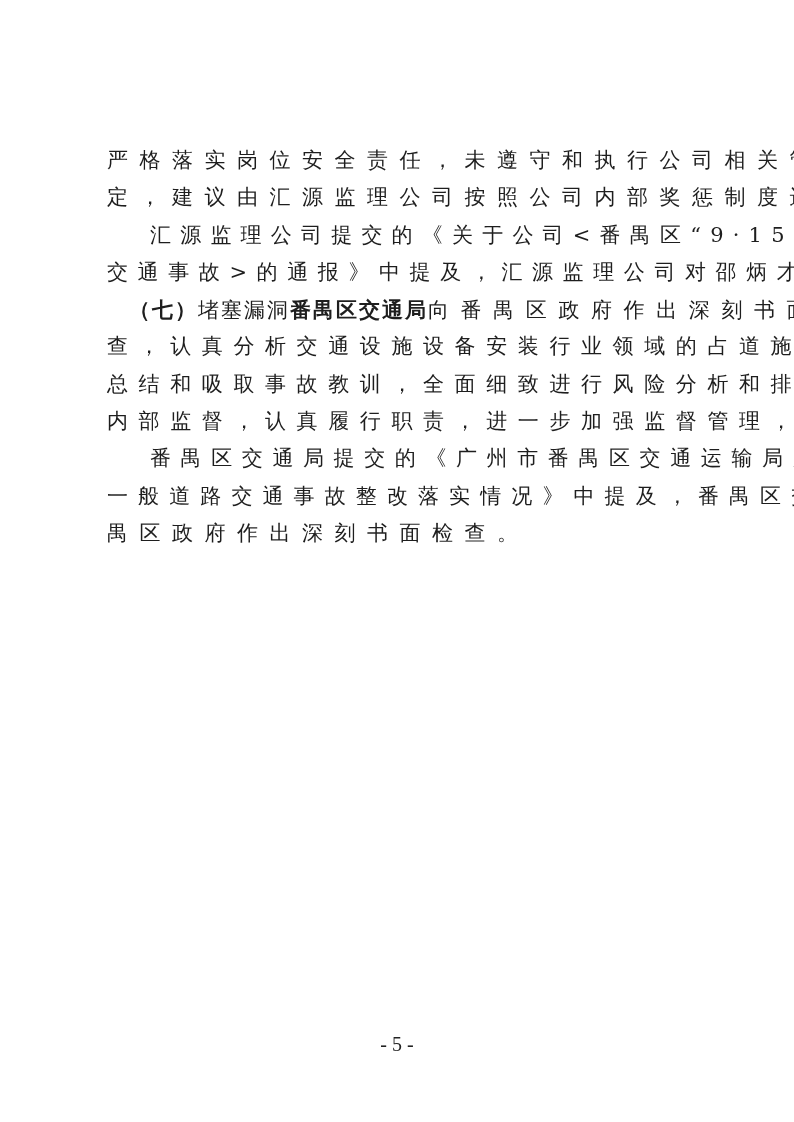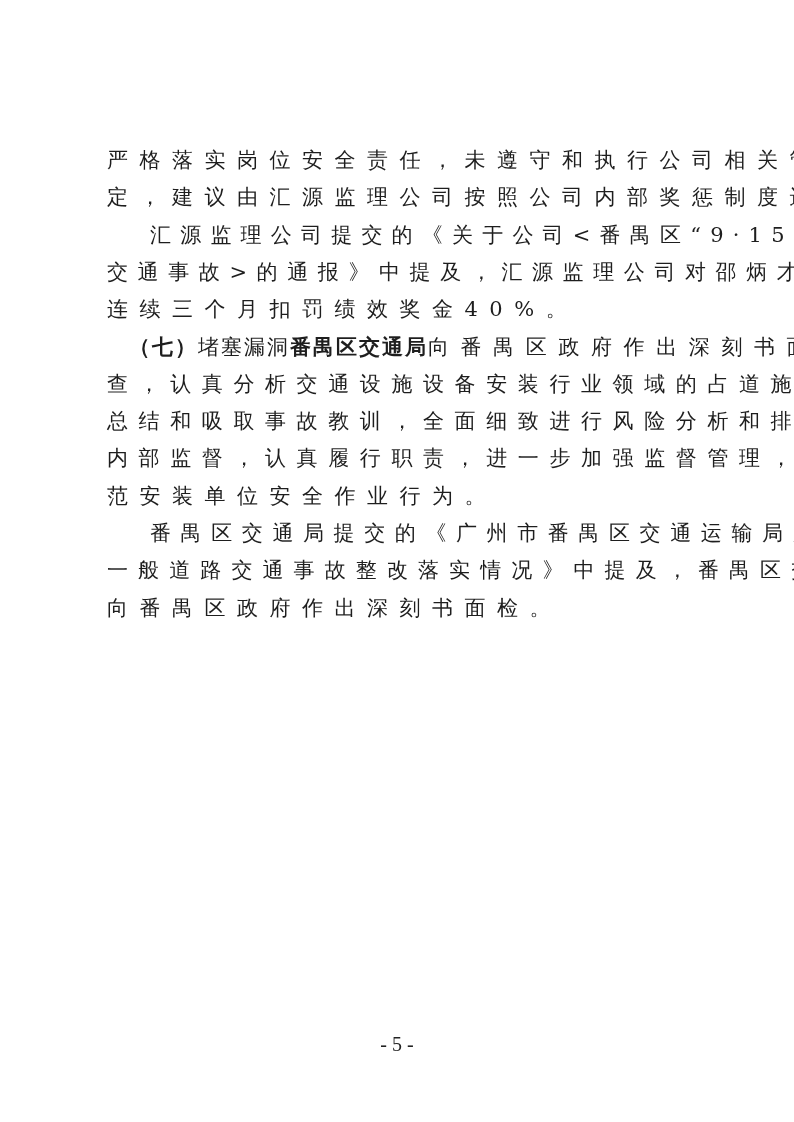--- a/index.html
+++ b/index.html
@@ -65,35 +65,33 @@
   <div class="body-text">
 
     <div class="para">
       <span class="line" style="letter-spacing:11.5px">严格落实岗位安全责任，未遵守和执行公司相关管理制度和规</span>
       <span class="line" style="letter-spacing:11.5px">定，建议由汇源监理公司按照公司内部奖惩制度进行处理。</span>
     </div>
 
     <div class="para">
       <span class="line" style="padding-left:43px;letter-spacing:9.2px">汇源监理公司提交的《关于公司&lt;番禺区“9·15”一般道路</span>
       <span class="line" style="letter-spacing:9.6px">交通事故&gt;的通报》中提及，汇源监理公司对邵炳才进行了处罚：</span>
-      <span class="line" style="letter-spacing:11.5px">连续三个月扣罚绩效奖金40%。</span>
     </div>
 
     <div class="para">
       <span class="line" style="padding-left:22px;letter-spacing:9.6px">
         <span class="bold" style="letter-spacing:2px">（七）</span><span style="letter-spacing:2px">堵塞漏洞</span><span class="bold" style="letter-spacing:2px">番禺区交通局</span><span style="letter-spacing:11.6px">向番禺区政府作出深刻书面检</span>
       </span>
       <span class="line" style="letter-spacing:10.6px">查，认真分析交通设施设备安装行业领域的占道施工存在问题，</span>
       <span class="line" style="letter-spacing:10.6px">总结和吸取事故教训，全面细致进行风险分析和排查治理，强化</span>
       <span class="line" style="letter-spacing:10.6px">内部监督，认真履行职责，进一步加强监督管理，堵塞漏洞，规</span>
-      <span class="line" style="letter-spacing:11.5px">范安装单位安全作业行为。</span>
     </div>
 
     <div class="para">
       <span class="line" style="padding-left:43px;letter-spacing:9.6px">番禺区交通局提交的《广州市番禺区交通运输局关于“9·15”</span>
       <span class="line" style="letter-spacing:10.1px">一般道路交通事故整改落实情况》中提及，番禺区交通局已向番</span>
-      <span class="line" style="letter-spacing:11.5px">向番禺区政府作出深刻书面检。</span>
+      <span class="line" style="letter-spacing:11.5px">禺区政府作出深刻书面检查。</span>
     </div>
 
   </div>
 
   <div class="footer">- 5 -</div>
 </div>
 
 </body></html>

